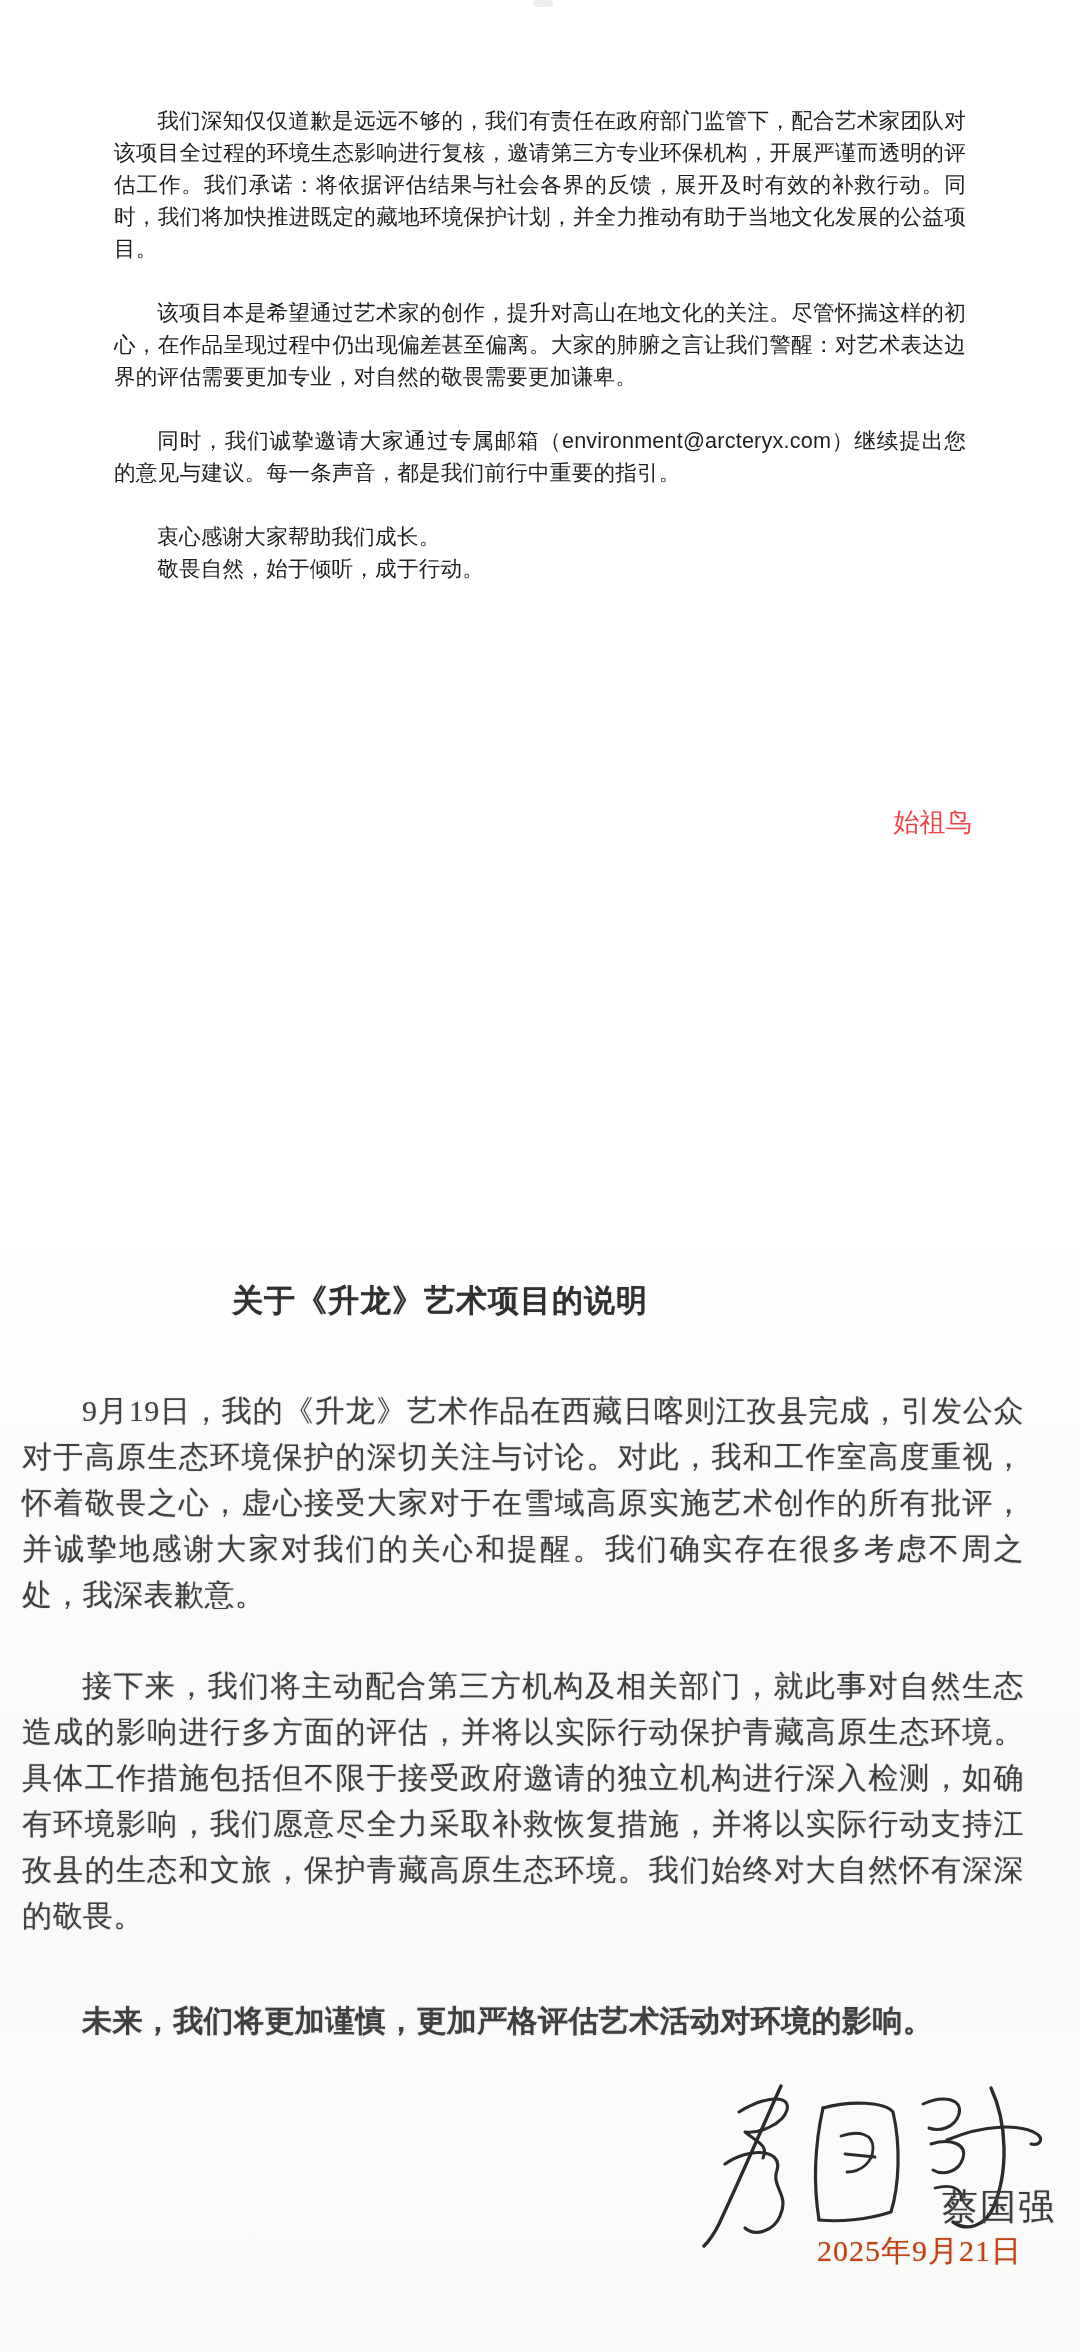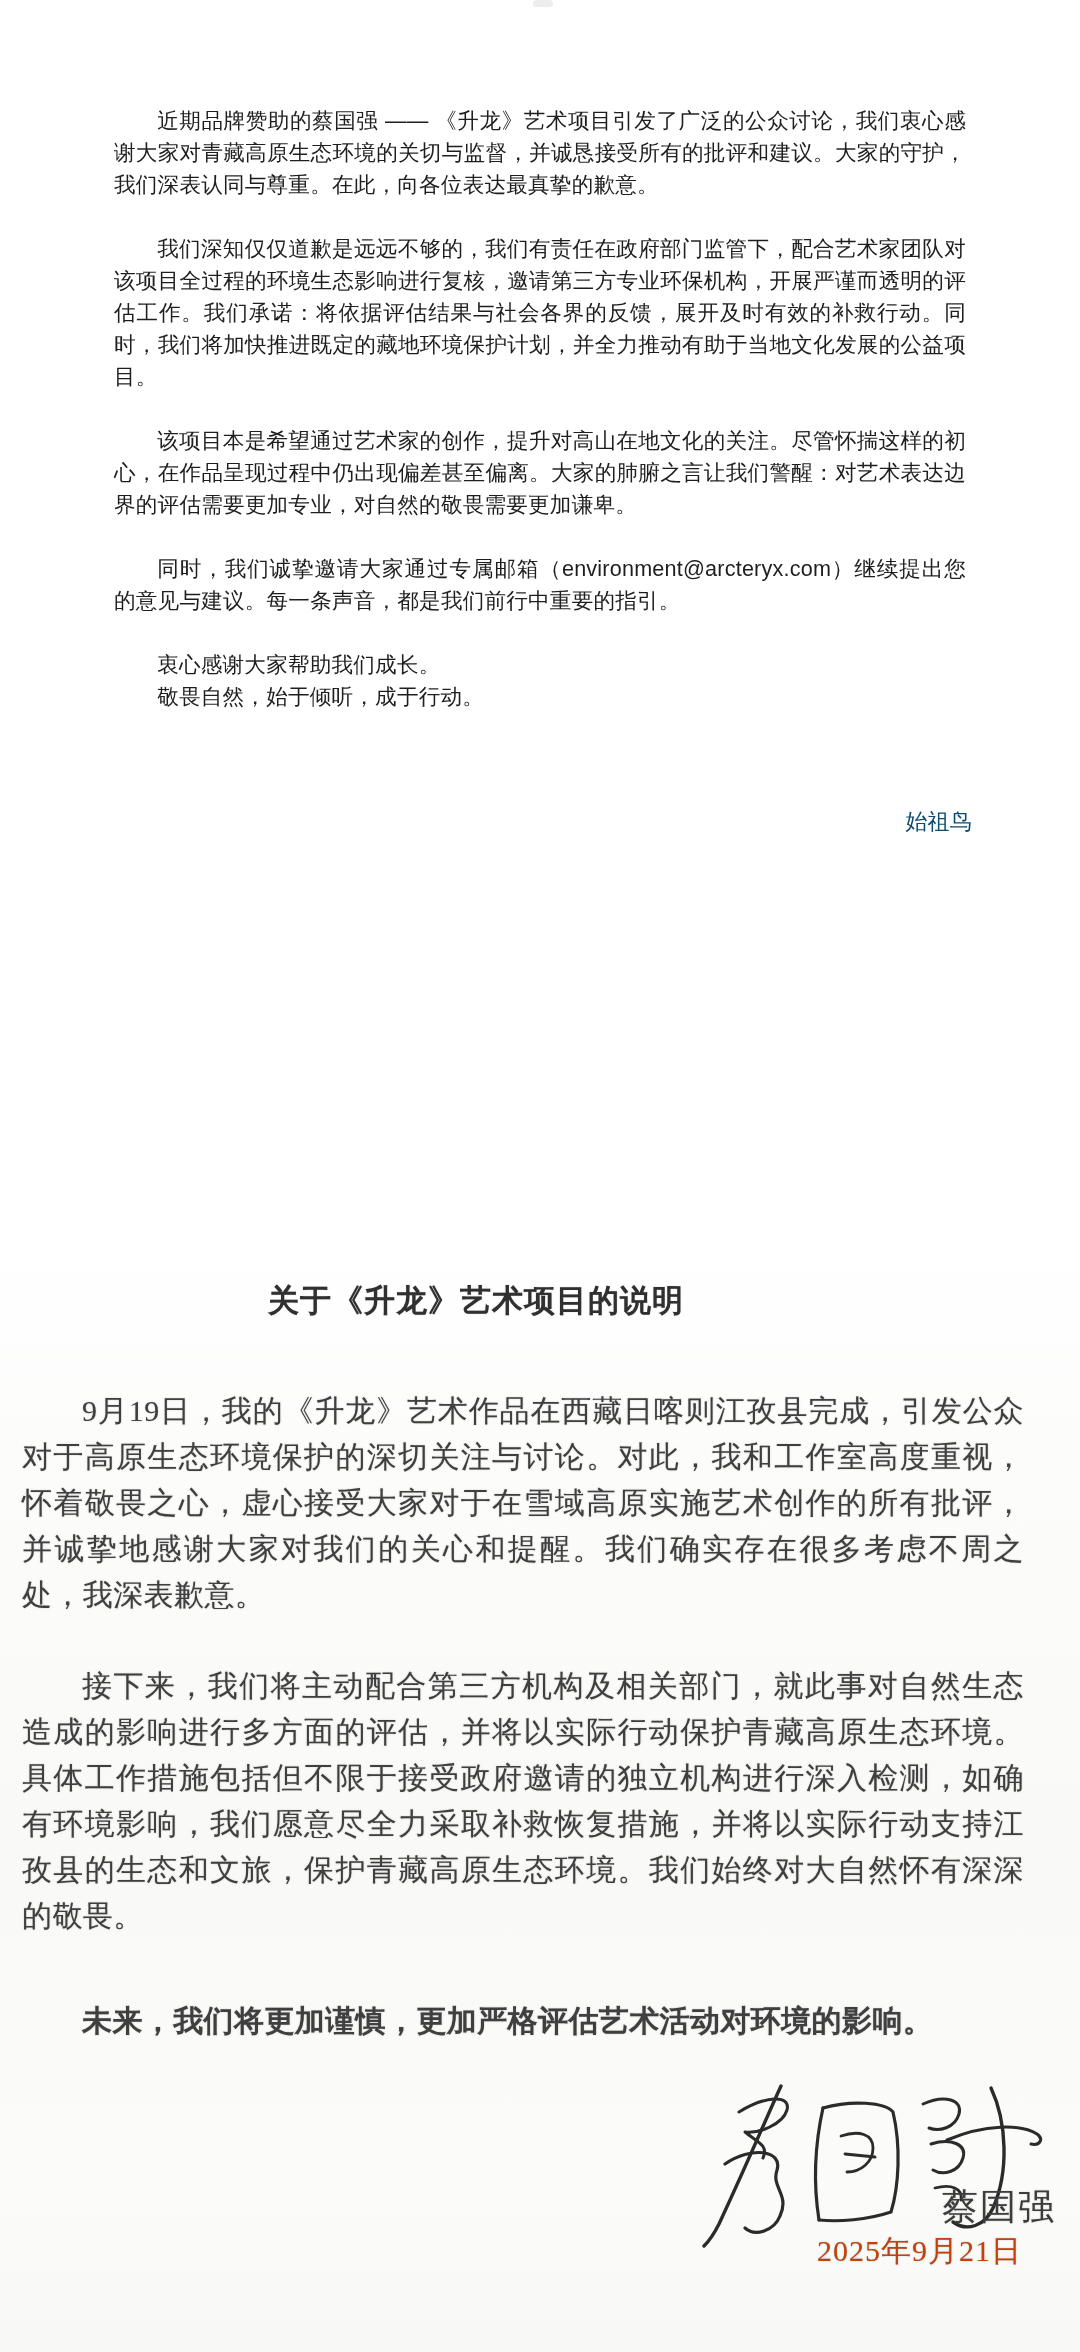--- a/index.html
+++ b/index.html
@@ -18,36 +18,35 @@
   
   .doc1{
     position:absolute;left:114px;top:105px;width:852px;
     font-size:21.6px;line-height:32px;color:#1e1e1e;
     text-align:justify;letter-spacing:.2px;
   }
   .doc1 p{margin:0 0 32px 0;text-indent:2em;}
   .doc1 p.closing{margin:0;}
   .sign1{
     position:absolute;left:114px;top:806px;width:858px;
-    text-align:right;color:#0c4a6e;
-    font-size:22px;line-height:32px;letter-spacing:.2px;
+    text-align:right;color:#ef4444;
+    font-size:26px;line-height:32px;letter-spacing:.2px;
   }
   .sign1 .date-line{margin-top:6px;}
   
   .photo-bg{
     position:absolute;left:0;top:1235px;width:1080px;height:1117px;
     background:linear-gradient(180deg,#ffffff 0%,#fcfcfb 20%,#f9f9f8 55%,#fbfbfa 85%,#f8f8f7 100%);
   }
   .title2{
     position:absolute;left:0;top:1280px;width:880px;margin:0;
     text-align:center;
     font-family:"Liberation Serif","DejaVu Serif",serif;
     font-size:31px;font-weight:700;color:#303030;letter-spacing:1px;
     text-shadow:0 0 1px rgba(48,48,48,.4);
-    padding-left:36px;
   }
   .doc2-body{
     position:absolute;left:22px;top:1388px;width:1002px;
     font-family:"Liberation Serif","DejaVu Serif",serif;
     font-size:30px;line-height:46px;color:#3f3f3f;
     text-align:justify;letter-spacing:.4px;
     text-shadow:0 0 1.5px rgba(63,63,63,.35);
   }
   .doc2-body p{margin:0 0 45px 0;text-indent:2em;}
   .doc2-body p.gap-lg{margin-bottom:59px;}
@@ -72,21 +71,20 @@
   }
 </style>
 </head>
 <body>
 
 <div class="canvas">
 
   <div class="smudge"></div>
 
   <section class="doc1">
-    <p>近期品牌赞助的蔡国强 —— 《升龙》艺术项目引发了广泛的公众讨论，我们衷心感谢大家对青藏高原生态环境的关切与监督，并诚恳接受所有的批评和建议。大家的守护，我们深表认同与尊重。在此，向各位表达最真挚的歉意。</p>
     <p>我们深知仅仅道歉是远远不够的，我们有责任在政府部门监管下，配合艺术家团队对该项目全过程的环境生态影响进行复核，邀请第三方专业环保机构，开展严谨而透明的评估工作。我们承诺：将依据评估结果与社会各界的反馈，展开及时有效的补救行动。同时，我们将加快推进既定的藏地环境保护计划，并全力推动有助于当地文化发展的公益项目。</p>
     <p>该项目本是希望通过艺术家的创作，提升对高山在地文化的关注。尽管怀揣这样的初心，在作品呈现过程中仍出现偏差甚至偏离。大家的肺腑之言让我们警醒：对艺术表达边界的评估需要更加专业，对自然的敬畏需要更加谦卑。</p>
     <p>同时，我们诚挚邀请大家通过专属邮箱（environment@arcteryx.com）继续提出您的意见与建议。每一条声音，都是我们前行中重要的指引。</p>
     <p class="closing">衷心感谢大家帮助我们成长。</p>
     <p class="closing">敬畏自然，始于倾听，成于行动。</p>
   </section>
 
   <div class="sign1">
     <div>始祖鸟</div>
   </div>

